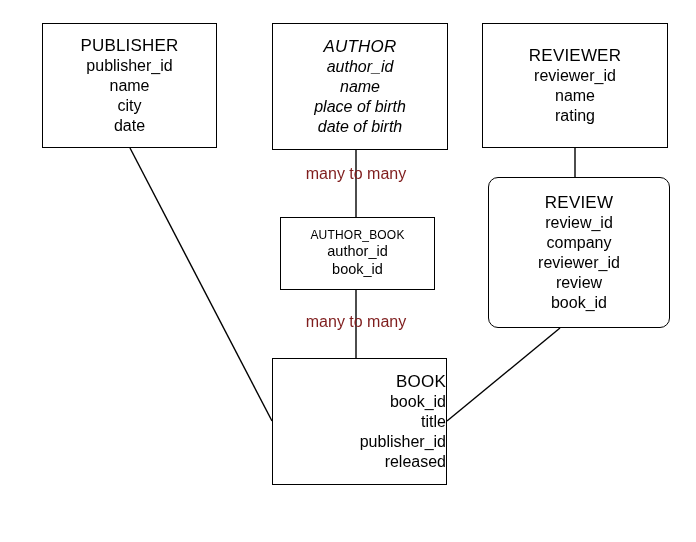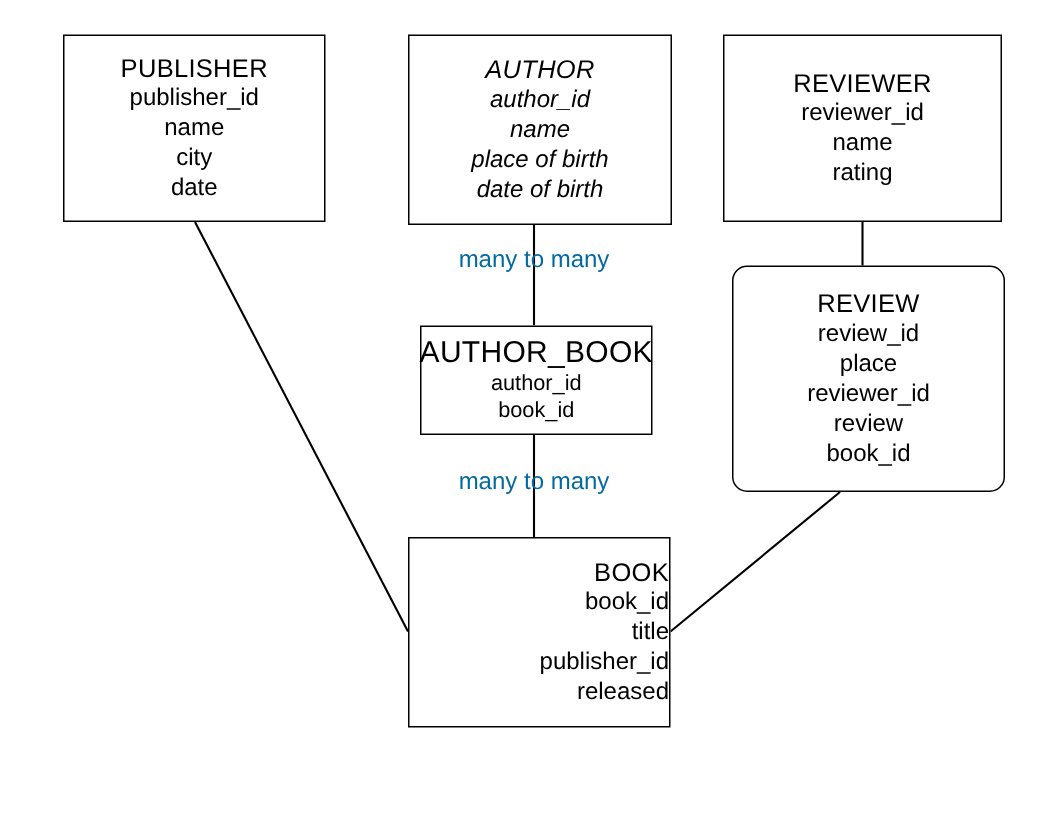--- a/index.html
+++ b/index.html
@@ -38,27 +38,27 @@
   }
   .entity .ent-title {
     font-size: 17px;
     letter-spacing: 0.2px;
     white-space: nowrap;
   }
   .entity .ent-attr {
     font-size: 16px;
     white-space: nowrap;
   }
-  .entity.small .ent-title { font-size: 20px; }
+  .entity.small .ent-title { font-size: 12px; }
   .entity.small .ent-attr { font-size: 14.5px; }
 
   .edge-label {
     position: absolute;
     font-size: 16px;
-    color: #0369a1;
+    color: #7f1d1d;
     white-space: nowrap;
     background: transparent;
     text-align: center;
   }
 </style>
 </head>
 <body>
 
 <div id="canvas">
 
@@ -102,21 +102,21 @@
 
   <div class="entity small" style="left:280px; top:217px; width:155px; height:73px;">
     <div class="ent-title">AUTHOR_BOOK</div>
     <div class="ent-attr">author_id</div>
     <div class="ent-attr">book_id</div>
   </div>
 
   <div class="entity" style="left:488px; top:177px; width:182px; height:151px;border-radius:10px;">
     <div class="ent-title">REVIEW</div>
     <div class="ent-attr">review_id</div>
-    <div class="ent-attr">place</div>
+    <div class="ent-attr">company</div>
     <div class="ent-attr">reviewer_id</div>
     <div class="ent-attr">review</div>
     <div class="ent-attr">book_id</div>
   </div>
 
   <div class="edge-label" style="left:296px; top:313px; width:120px;">many to many</div>
 
   <div class="entity" style="left:272px; top:358px; width:175px; height:127px;align-items:flex-end;">
     <div class="ent-title">BOOK</div>
     <div class="ent-attr">book_id</div>

